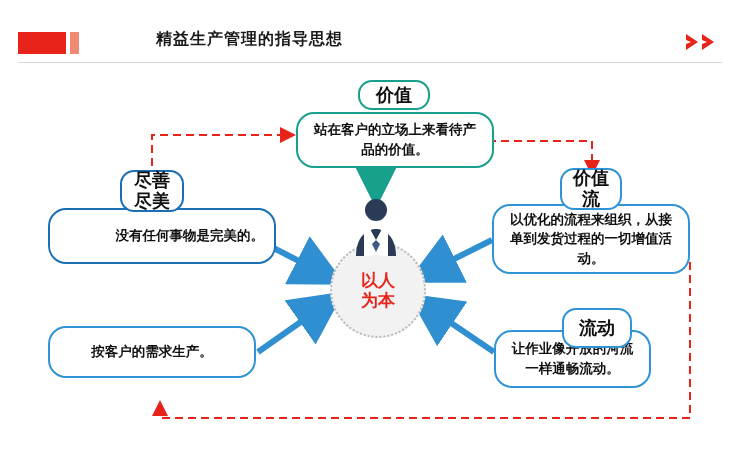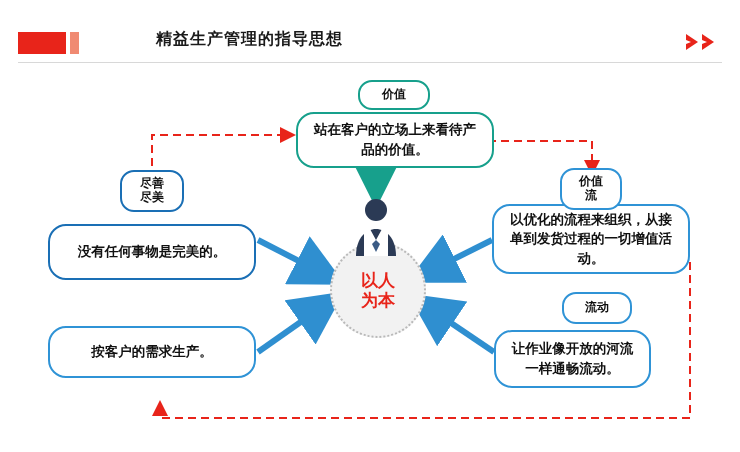--- a/index.html
+++ b/index.html
@@ -82,21 +82,21 @@
   
   .pill {
     position: absolute;
     box-sizing: border-box;
     background: #ffffff;
     border-radius: 14px;
     display: flex;
     align-items: center;
     justify-content: center;
     text-align: center;
-    font-size: 12px;
+    font-size: 18px;
     font-weight: bold;
     line-height: 1.15;
     color: #111111;
     z-index: 5;
   }
   .pill.teal  { border: 2.2px solid #17a08c; }
   .pill.blue  { border: 2.2px solid #1a6fb5; }
   .pill.lblue { border: 2.2px solid #2f93d6; }
 
   
@@ -187,36 +187,36 @@
     <span>价值</span>
   </div>
   <div class="box teal" style="left:296px; top:112px; width:198px; height:56px;">
     <span>站在客户的立场上来看待产品的价值。</span>
   </div>
 
   <div class="pill blue" style="left:120px; top:170px; width:64px; height:42px; white-space:pre-line;">
     <span>尽善
 尽美</span>
   </div>
-  <div class="box blue" style="left:48px; top:224px; width:208px; height:56px;">
+  <div class="box blue" style="left:48px; top:208px; width:228px; height:56px;justify-content:flex-end;">
     <span>没有任何事物是完美的。</span>
   </div>
 
   <div class="box lblue" style="left:48px; top:326px; width:208px; height:52px;">
     <span>按客户的需求生产。</span>
   </div>
 
   <div class="pill lblue" style="left:560px; top:168px; width:62px; height:42px; white-space:pre-line;">
     <span>价值
 流</span>
   </div>
   <div class="box lblue" style="left:492px; top:204px; width:198px; height:70px;">
     <span>以优化的流程来组织，从接单到发货过程的一切增值活动。</span>
   </div>
 
-  <div class="pill lblue" style="left:562px; top:292px; width:70px; height:32px;">
+  <div class="pill lblue" style="left:562px; top:308px; width:70px; height:40px;">
     <span>流动</span>
   </div>
   <div class="box lblue" style="left:494px; top:330px; width:157px; height:58px;">
     <span>让作业像开放的河流一样通畅流动。</span>
   </div>
 
 </div>
 
 </body></html>

